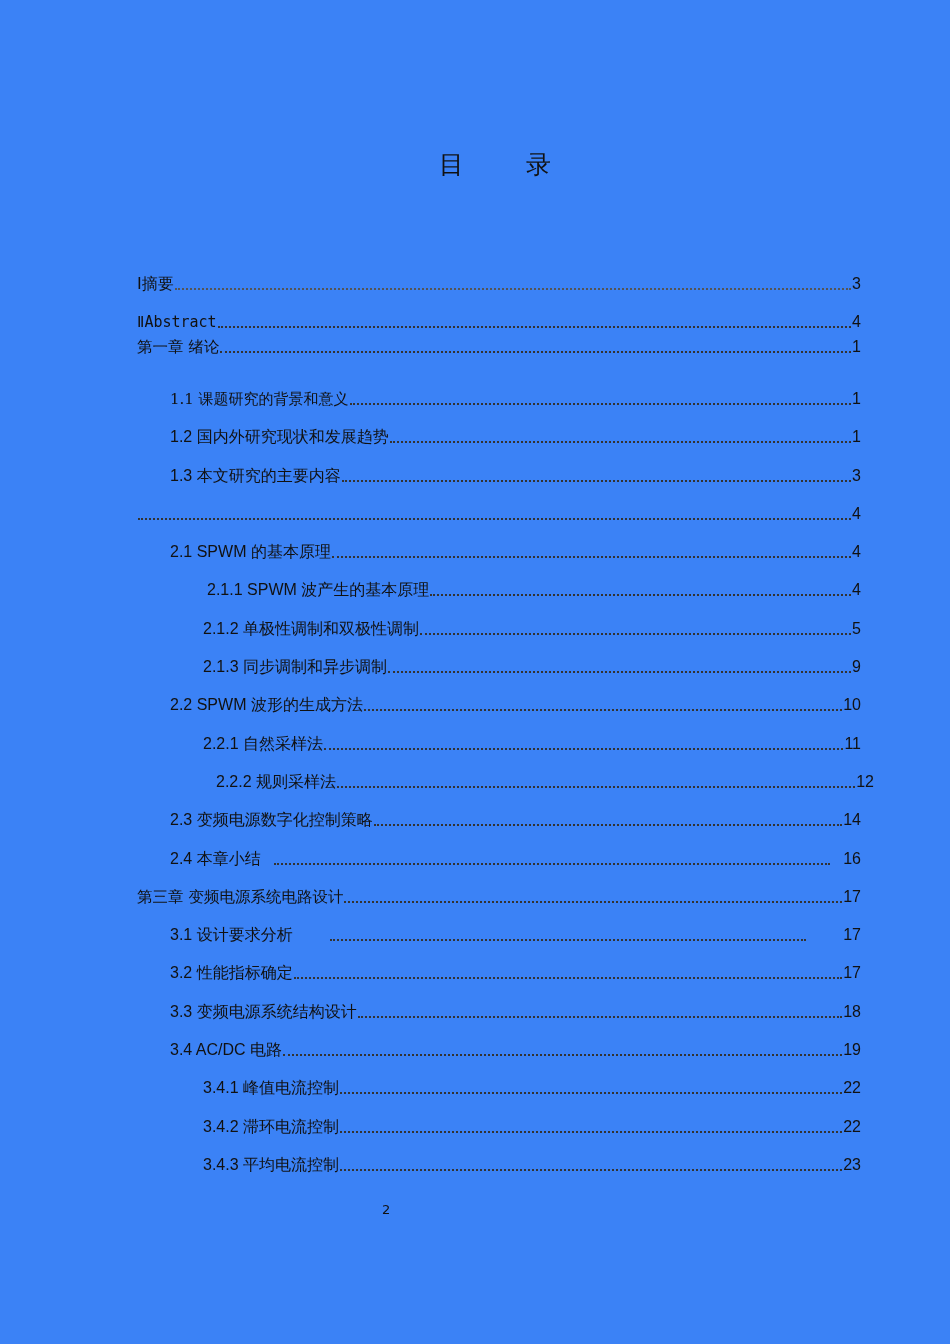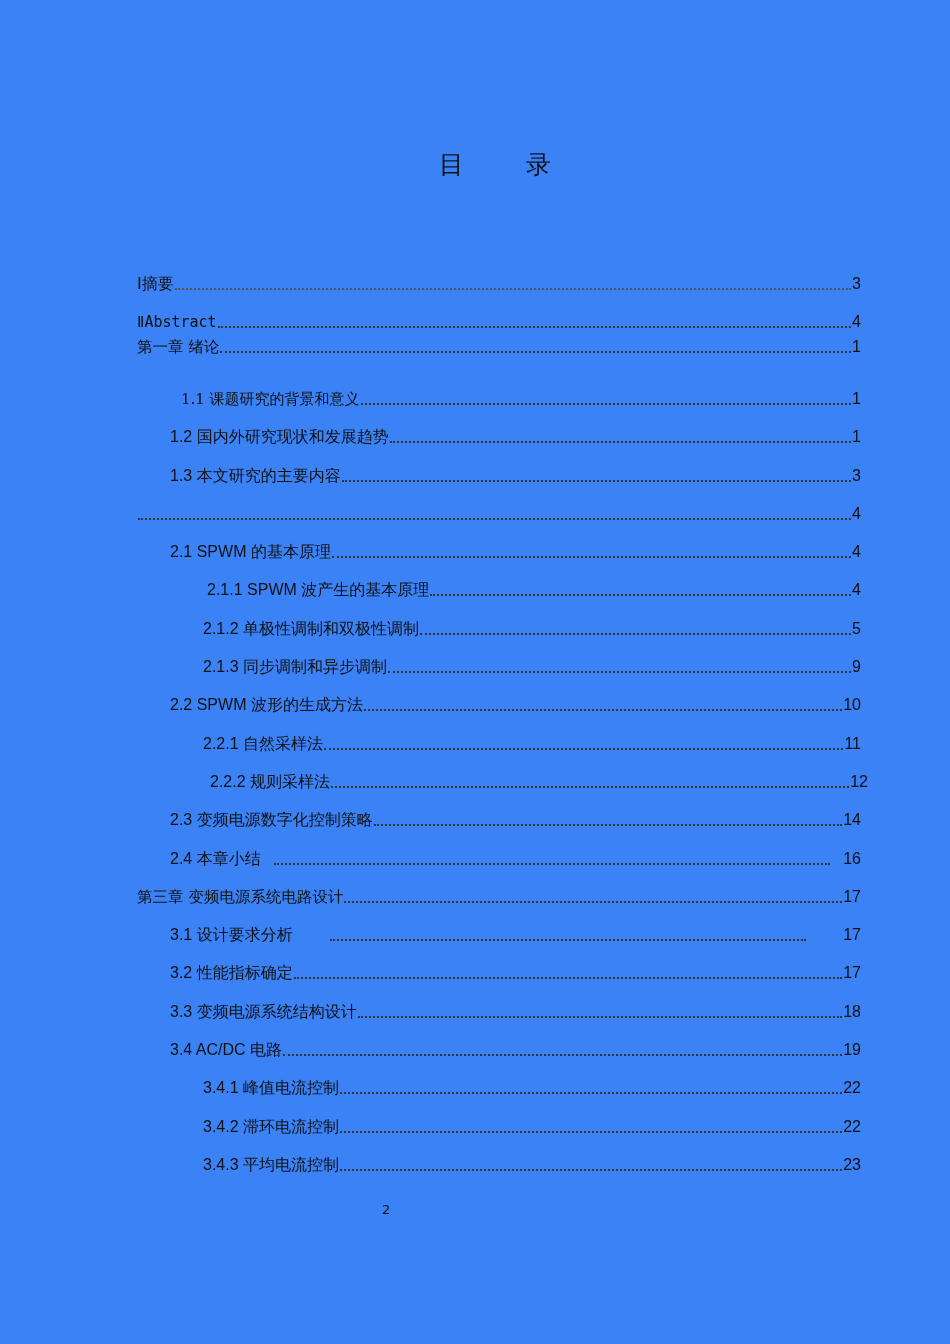--- a/index.html
+++ b/index.html
@@ -17,21 +17,21 @@
     font-family: "Liberation Sans", "DejaVu Sans", sans-serif; font-size: 16px; line-height: 20px;
   }
   .row .label { white-space: nowrap; flex: 0 0 auto; }
   .row .leader {
     flex: 1 1 auto; overflow: hidden; white-space: nowrap; margin: 0 1px 4px 1px;
     border-bottom: 2px dotted #333; height: 0; align-self: flex-end;
   }
   .row .page-num { flex: 0 0 auto; white-space: nowrap; }
   .row.bold .label { font-family: "DejaVu Sans", sans-serif; font-size: 15.5px; }
   .row.mono .label { font-family: "DejaVu Sans Mono", monospace; font-size: 15px; }
-  .row.serif .label { font-family: "DejaVu Serif", serif; font-size: 15px; margin-left: 11px; }
+  .row.serif .label { font-family: "DejaVu Serif", serif; font-size: 15px; }
   .footer-num {
     position: absolute; top: 1202px; left: 382px; font-family: "DejaVu Sans", sans-serif; font-size: 13px;
   }
 </style>
 </head>
 <body>
 
 <div class="page">
   <div class="title">
     <span>目</span><span class="gap"></span><span>录</span>
@@ -95,21 +95,21 @@
       <div class="row" style="left: 170px; width: 691px; top: 427.3px;">
         <span class="label">2.2 SPWM 波形的生成方法</span>
         <span class="leader"></span>
         <span class="page-num">10</span>
       </div>
       <div class="row" style="left: 203px; width: 658px; top: 465.6px;">
         <span class="label">2.2.1 自然采样法</span>
         <span class="leader"></span>
         <span class="page-num">11</span>
       </div>
-      <div class="row" style="left: 210px; width: 658px; top: 503.9px;">
+      <div class="row" style="left: 216px; width: 658px; top: 503.9px;">
         <span class="label">2.2.2 规则采样法</span>
         <span class="leader"></span>
         <span class="page-num">12</span>
       </div>
       <div class="row" style="left: 170px; width: 691px; top: 542.2px;">
         <span class="label">2.3 变频电源数字化控制策略</span>
         <span class="leader"></span>
         <span class="page-num">14</span>
       </div>
       <div class="row" style="left: 170px; width: 691px; top: 580.5px; gap: 12px;">

